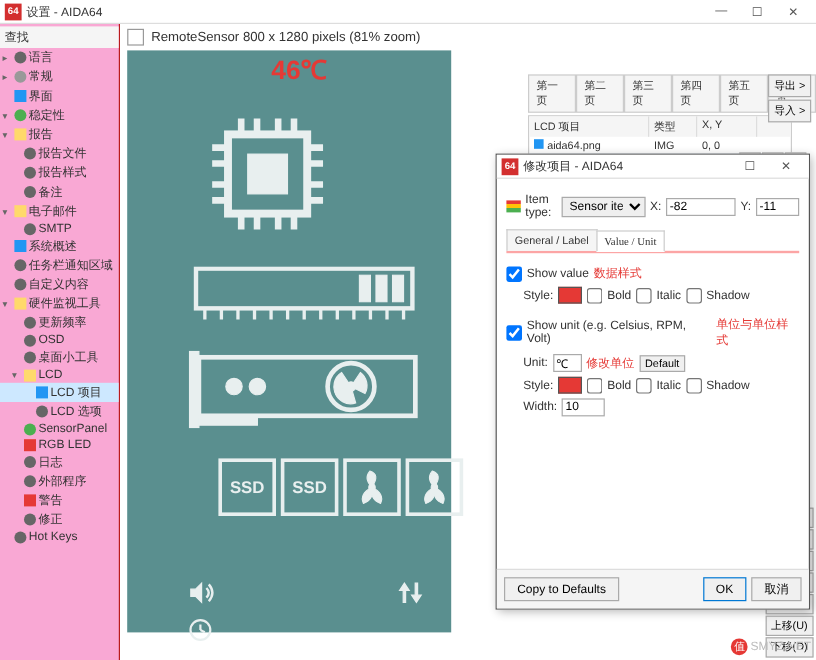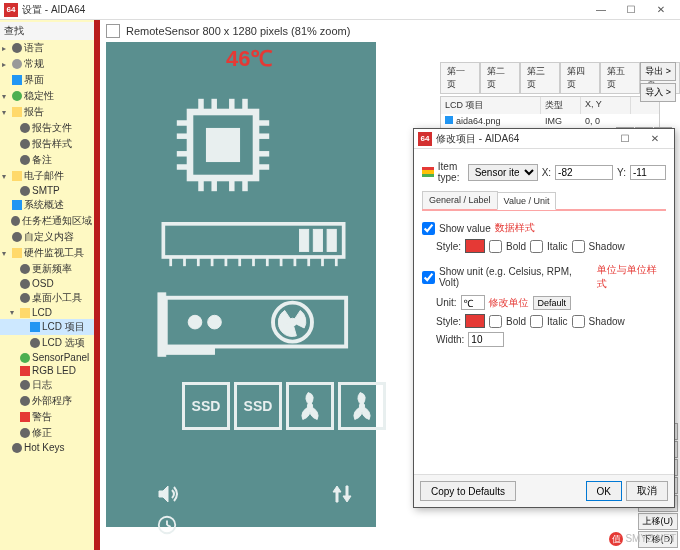--- a/index.html
+++ b/index.html
@@ -5,21 +5,21 @@
 * { box-sizing: border-box; margin: 0; padding: 0; font-family: "Microsoft YaHei", "Segoe UI", sans-serif; }
 body { background: #fff; font-size: 11px; color: #333; width: 680px; height: 550px; overflow: hidden; position: relative; }
 
 .titlebar { height: 20px; background: #fff; border-bottom: 1px solid #ddd; display: flex; align-items: center; padding: 0 4px; }
 .titlebar .icon { width: 14px; height: 14px; background: #d32f2f; color: #fff; font-size: 8px; display: flex; align-items: center; justify-content: center; margin-right: 4px; font-weight: bold; }
 .titlebar .title { flex: 1; font-size: 10px; }
 .titlebar .wbtn { width: 30px; height: 18px; display: flex; align-items: center; justify-content: center; font-size: 10px; color: #555; cursor: pointer; }
 
 .main { display: flex; height: 530px; }
 
-.sidebar { width: 100px; background: #fef9c3; border-right: 6px solid #b91c1c; overflow: hidden; padding: 2px 0; }
+.sidebar { width: 100px; background: #f9a8d4; border-right: 1px solid #b91c1c; overflow: hidden; padding: 2px 0; }
 .sidebar .hdr { font-size: 10px; padding: 2px 4px; background: #f5f5f5; }
 .tree { font-size: 10px; }
 .tree-item { display: flex; align-items: center; padding: 1px 2px; cursor: pointer; white-space: nowrap; }
 .tree-item.sel { background: #cde8ff; }
 .tree-item .arrow { width: 8px; font-size: 8px; color: #666; }
 .tree-item .ico { width: 10px; height: 10px; margin: 0 2px; }
 .tree-item.d1 { padding-left: 10px; }
 .tree-item.d2 { padding-left: 20px; }
 .ico-folder { background: #ffd96b; }
 .ico-gear { background: #999; border-radius: 50%; }
@@ -64,21 +64,21 @@
 
 .dialog { position: absolute; left: 413px; top: 128px; width: 262px; height: 380px; background: #fff; border: 1px solid #555; box-shadow: 2px 2px 8px rgba(0,0,0,0.3); z-index: 100; }
 .dialog .titlebar { background: #fff; }
 .dialog-body { padding: 8px; font-size: 10px; }
 .row { display: flex; align-items: center; gap: 4px; margin: 4px 0; }
 .row label { font-size: 10px; }
 .row select, .row input[type="text"], .row input[type="number"] { font-size: 10px; border: 1px solid #aaa; padding: 1px 2px; }
 .tabs2 { display: flex; border-bottom: 2px solid #fca5a5; margin-top: 8px; font-size: 9px; }
 .tabs2 .tab { padding: 3px 6px; border: 1px solid #ccc; border-bottom: none; background: #f5f5f5; cursor: pointer; margin-right: -1px; }
 .tabs2 .tab.active { background: #fff; border-bottom: 1px solid #fff; position: relative; top: 1px; }
-.redbox { border: 1px solid #e53935; padding: 0 2px; }
+.redbox { border: 1px solid #e53935; padding: 0 2px; font-family: Liberation Serif, serif; }
 .redtext { color: #e53935; font-size: 10px; }
 .stylebox { width: 20px; height: 14px; background: #e53935; border: 1px solid #555; }
 .itembox { width: 20px; height: 10px; background: linear-gradient(to bottom, #e53935 33%, #ffc107 33%, #ffc107 66%, #4caf50 66%); }
 .dialog-footer { position: absolute; bottom: 0; left: 0; right: 0; padding: 6px; display: flex; justify-content: space-between; background: #f5f5f5; border-top: 1px solid #ddd; }
 .dialog-footer button { font-size: 10px; padding: 2px 10px; border: 1px solid #aaa; background: #f0f0f0; cursor: pointer; }
 .dialog-footer .right { display: flex; gap: 4px; }
 
 .brbtns { position: absolute; right: 2px; bottom: 2px; display: flex; flex-direction: column; gap: 1px; }
 .brbtns button { font-size: 9px; padding: 1px 4px; border: 1px solid #aaa; background: #f0f0f0; cursor: pointer; }
 

